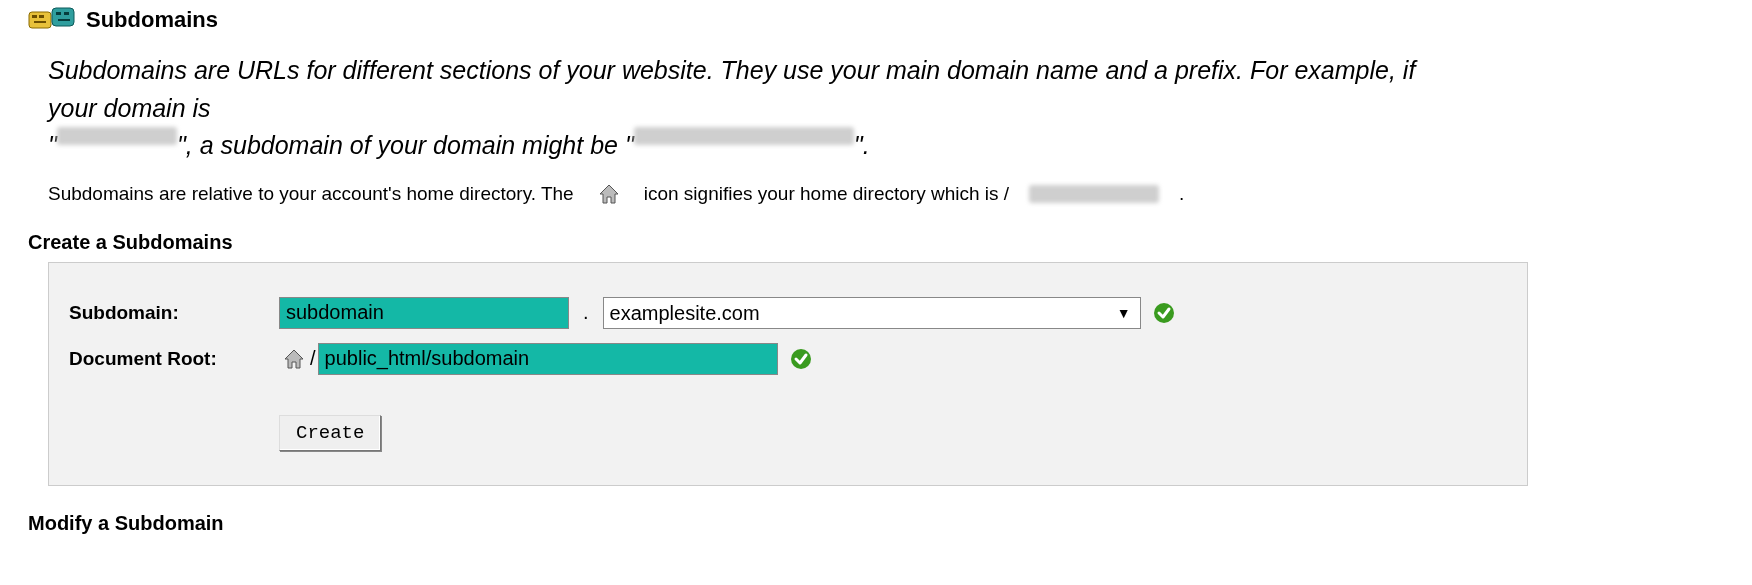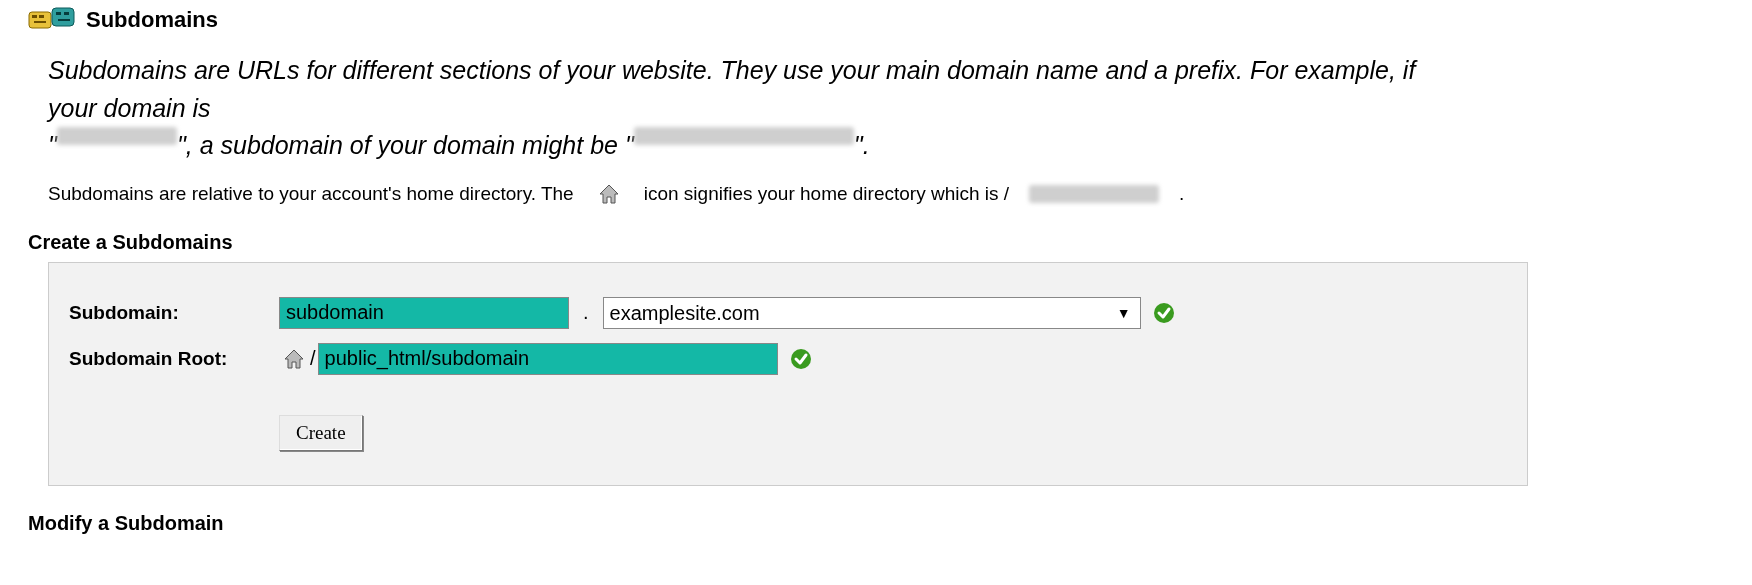--- a/index.html
+++ b/index.html
@@ -142,21 +142,21 @@
   }
   .valid-icon{
     width:22px;
     height:22px;
     margin-left:12px;
     display:inline-flex;
     align-items:center;
     justify-content:center;
   }
   .btn-create{
-    font-family:Liberation Serif, serif;
+    font-family:Liberation Mono, monospace;
     font-size:19px;
     padding:6px 16px;
     background:#efefef;
     border:1px solid #777;
     border-top-color:#ddd;
     border-left-color:#ddd;
     box-shadow:1px 1px 0 #888, -1px -1px 0 #fff inset;
     cursor:pointer;
   }
   .create-row{
@@ -218,21 +218,21 @@
       </span>
       <span class="valid-icon">
         <svg width="22" height="22" viewBox="0 0 22 22">
           <circle cx="11" cy="11" r="10" fill="#3a9b1f"></circle>
           <polyline points="6,11 10,15 16,7" fill="none" stroke="#fff" stroke-width="3" stroke-linecap="round" stroke-linejoin="round"></polyline>
         </svg>
       </span>
     </div>
 
     <div class="form-row">
-      <div class="form-label">Subdomain Root:</div>
+      <div class="form-label">Document Root:</div>
       <span class="doc-prefix">
         <span class="home-icon">
           <svg width="22" height="22" viewBox="0 0 22 22">
             <polygon points="11,2 20,11 17,11 17,20 13,20 13,14 9,14 9,20 5,20 5,11 2,11" fill="#bbb" stroke="#555" stroke-width="1"></polygon>
           </svg>
         </span>
         <span class="slash">/</span>
       </span>
       <input type="text" class="text-input docroot-input" value="public_html/subdomain" style="">
       <span class="valid-icon">

